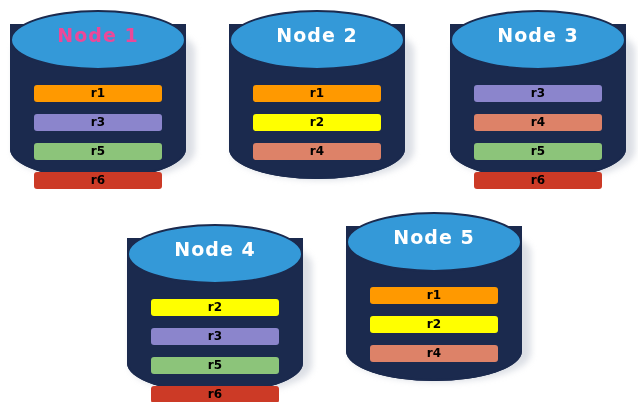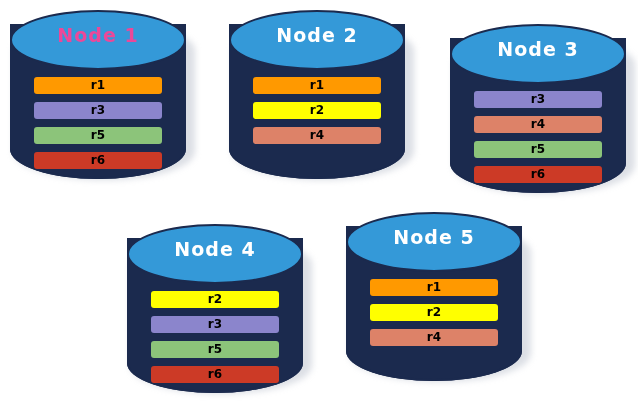--- a/index.html
+++ b/index.html
@@ -87,21 +87,21 @@
     left: 3px;
     top: 60px;
     width: 176px;
     padding-top: 3px;
     box-sizing: border-box;
   }
 
   .replica-bar {
     position: relative;
     height: 17px;
-    margin: 4px auto 8px auto;
+    margin: 12px auto 8px auto;
     width: 128px;
     border-radius: 3px;
     text-align: center;
     line-height: 17px;
     font-size: 12px;
     font-weight: bold;
     color: #000000;
     box-sizing: border-box;
   }
 </style>
@@ -125,21 +125,21 @@
       <div class="node-shadow"></div>
       <div class="node-body" style="background: rgb(27, 42, 78);"></div>
       <div class="node-cap" style="background: rgb(52, 153, 216);"></div>
       <div class="node-label" style="color: rgb(255, 255, 255);">Node  2</div>
       <div class="replica-list">
         <div class="replica-bar" style="background: rgb(255, 153, 0); color: rgb(0, 0, 0);">r1</div>
         <div class="replica-bar" style="background: rgb(255, 255, 0); color: rgb(0, 0, 0);">r2</div>
         <div class="replica-bar" style="background: rgb(221, 130, 104); color: rgb(0, 0, 0);">r4</div>
       </div>
     </div>
-    <div class="node" style="left: 447px; top: 24px;">
+    <div class="node" style="left: 447px; top: 10px;">
       <div class="node-shadow"></div>
       <div class="node-body" style="background: rgb(27, 42, 78);"></div>
       <div class="node-cap" style="background: rgb(52, 153, 216);"></div>
       <div class="node-label" style="color: rgb(255, 255, 255);">Node  3</div>
       <div class="replica-list">
         <div class="replica-bar" style="background: rgb(139, 133, 204); color: rgb(0, 0, 0);">r3</div>
         <div class="replica-bar" style="background: rgb(221, 130, 104); color: rgb(0, 0, 0);">r4</div>
         <div class="replica-bar" style="background: rgb(140, 196, 122); color: rgb(0, 0, 0);">r5</div>
         <div class="replica-bar" style="background: rgb(204, 58, 38); color: rgb(0, 0, 0);">r6</div>
       </div>

